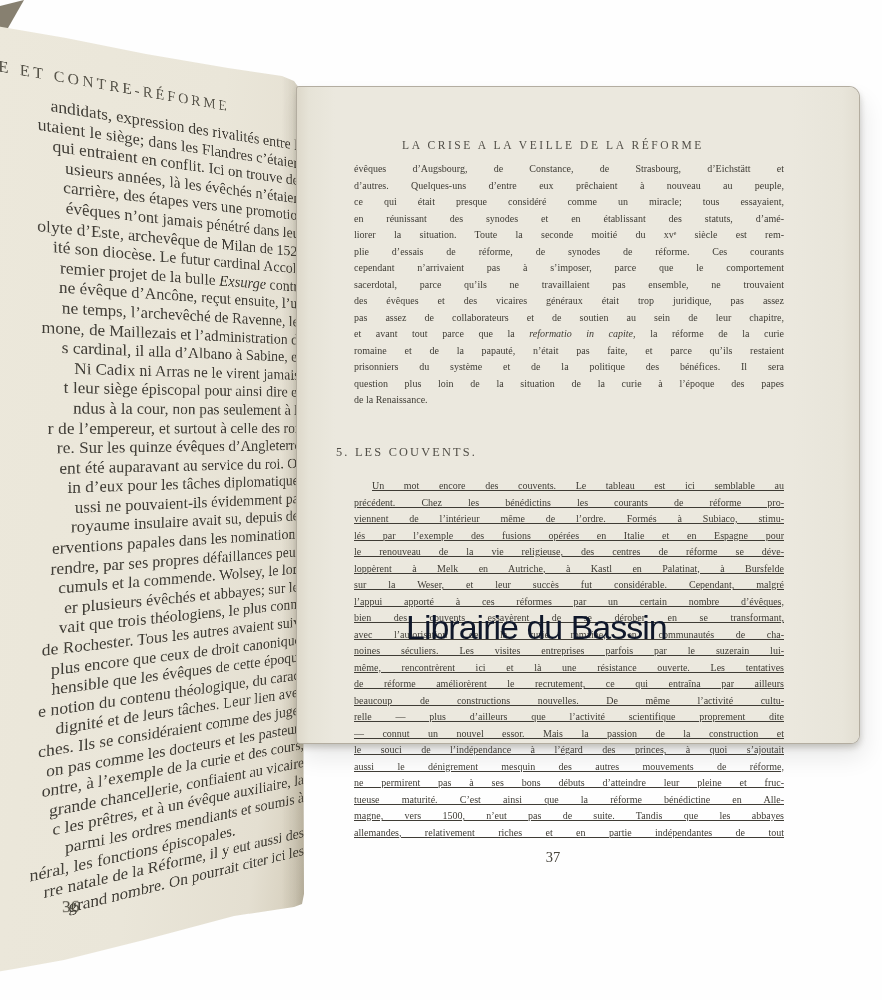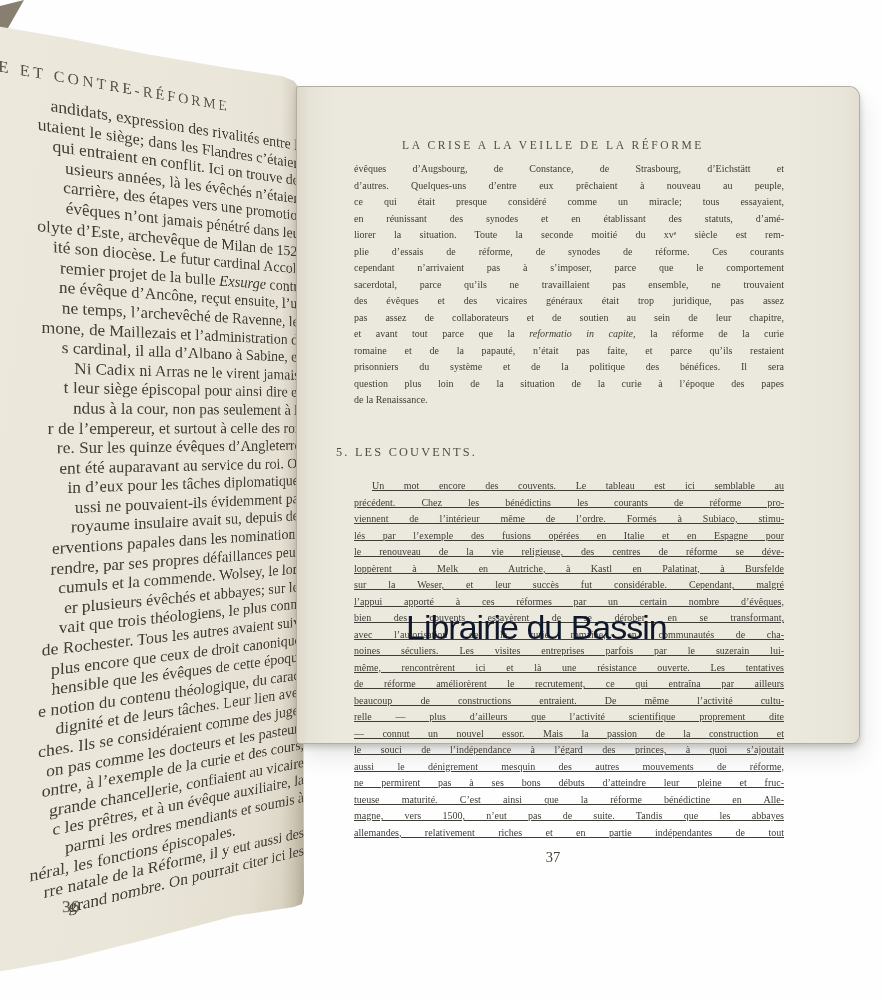--- a/index.html
+++ b/index.html
@@ -167,21 +167,21 @@
         <div class="pline"><span>lés par l’exemple des fusions opérées en Italie et en Espagne pour</span></div>
         <div class="pline"><span>le renouveau de la vie religieuse, des centres de réforme se déve-</span></div>
         <div class="pline"><span>loppèrent à Melk en Autriche, à Kastl en Palatinat, à Bursfelde</span></div>
         <div class="pline"><span>sur la Weser, et leur succès fut considérable. Cependant, malgré</span></div>
         <div class="pline"><span>l’appui apporté à ces réformes par un certain nombre d’évêques,</span></div>
         <div class="pline"><span>bien des couvents essayèrent de se dérober en se transformant,</span></div>
         <div class="pline"><span>avec l’autorisation de la curie romaine, en communautés de cha-</span></div>
         <div class="pline"><span>noines séculiers. Les visites entreprises parfois par le suzerain lui-</span></div>
         <div class="pline"><span>même, rencontrèrent ici et là une résistance ouverte. Les tentatives</span></div>
         <div class="pline"><span>de réforme améliorèrent le recrutement, ce qui entraîna par ailleurs</span></div>
-        <div class="pline"><span>beaucoup de constructions entraient. De même l’activité cultu-</span></div>
+        <div class="pline"><span>beaucoup de constructions nouvelles. De même l’activité cultu-</span></div>
         <div class="pline"><span>relle — plus d’ailleurs que l’activité scientifique proprement dite</span></div>
         <div class="pline"><span>— connut un nouvel essor. Mais la passion de la construction et</span></div>
         <div class="pline"><span>le souci de l’indépendance à l’égard des princes, à quoi s’ajoutait</span></div>
         <div class="pline"><span>aussi le dénigrement mesquin des autres mouvements de réforme,</span></div>
         <div class="pline"><span>ne permirent pas à ses bons débuts d’atteindre leur pleine et fruc-</span></div>
         <div class="pline"><span>tueuse maturité. C’est ainsi que la réforme bénédictine en Alle-</span></div>
         <div class="pline"><span>magne, vers 1500, n’eut pas de suite. Tandis que les abbayes</span></div>
         <div class="pline"><span>allemandes, relativement riches et en partie indépendantes de tout</span></div>
       </div>
     <div class="pagenum-right">37</div>

